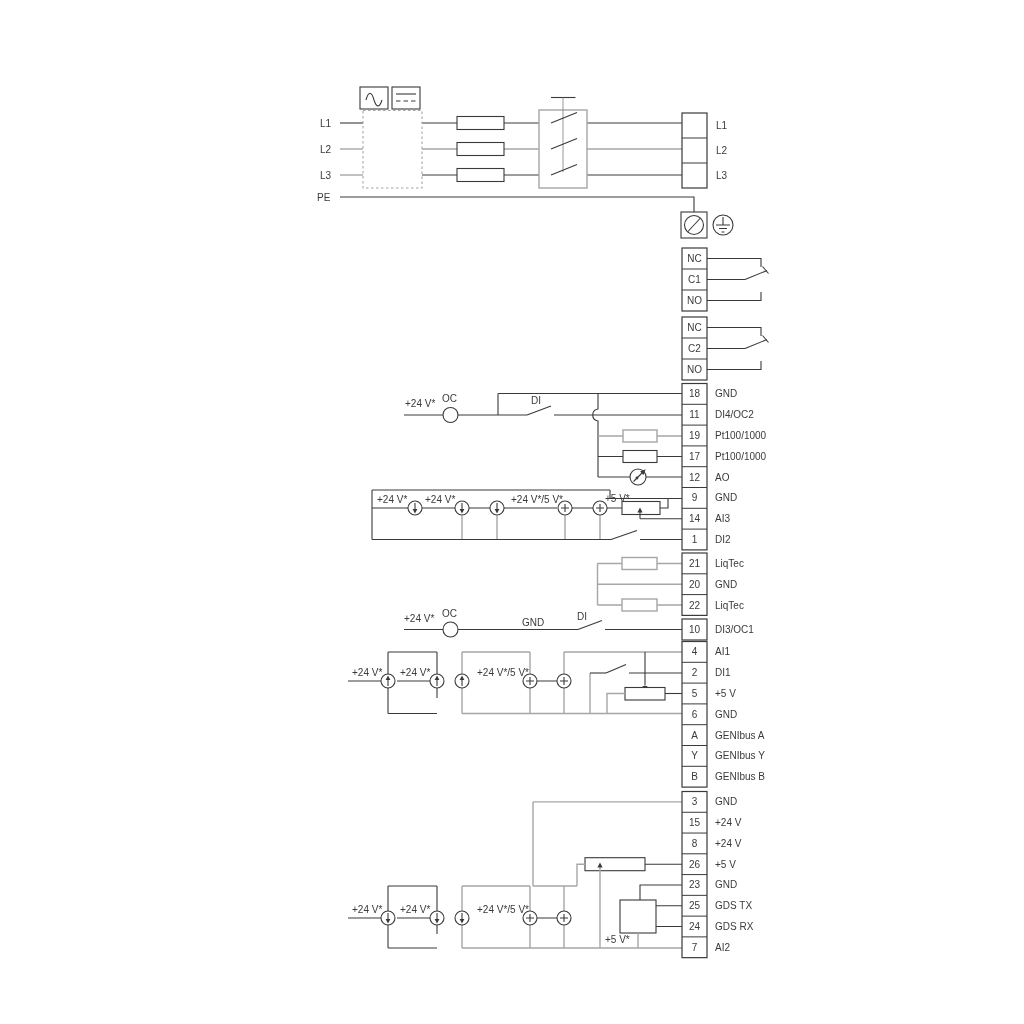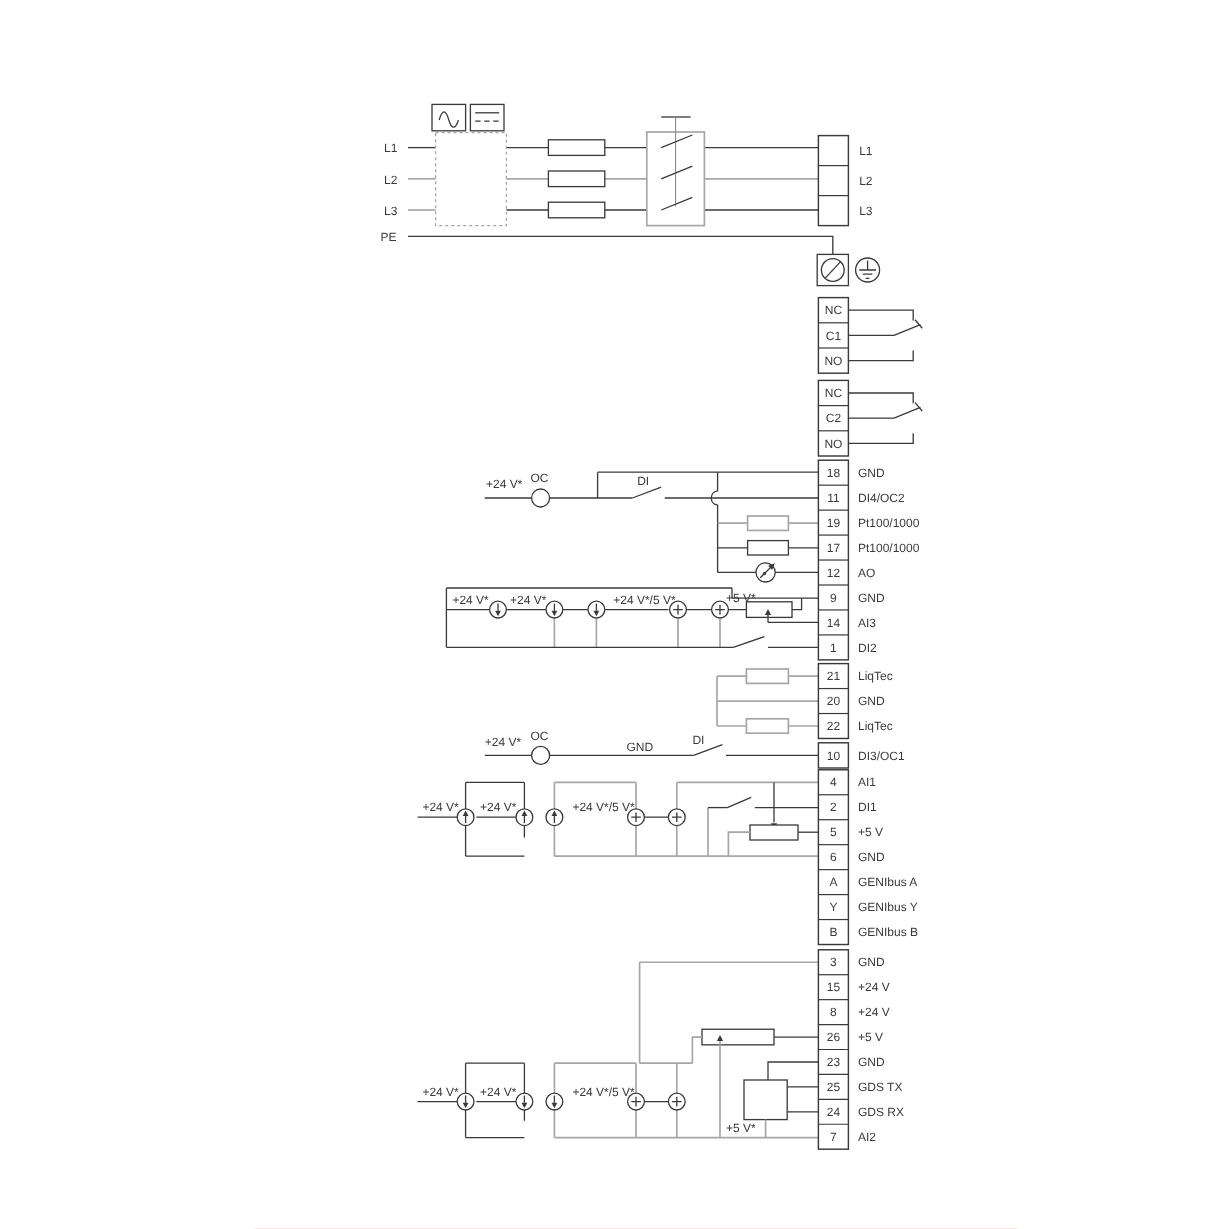--- a/index.html
+++ b/index.html
@@ -1,16 +1,16 @@
 <!DOCTYPE html>
 <html><head>
 <meta charset="utf-8">
 <style>
   html,body{margin:0;padding:0;background:#ffffff;}
-  #stage{position:relative;width:1024px;height:1024px;background:#fca5a5;overflow:hidden;}
+  #stage{position:relative;width:1024px;height:1024px;background:#fde047;overflow:hidden;}
   svg text{font-family:"Liberation Sans","DejaVu Sans",sans-serif;font-size:10px;fill:#3a3a3a;}
   .k{stroke:#3a3a3a;stroke-width:1.1;fill:none;}
   .g{stroke:#a6a6a6;stroke-width:1.4;fill:none;}
   .t{stroke:#8a8a8a;stroke-width:0.9;fill:none;}
   .comp{fill:#fff;stroke:#3a3a3a;stroke-width:1.1;}
   .compg{fill:#fff;stroke:#a6a6a6;stroke-width:1.4;}
   .dash{fill:none;stroke:#a6a6a6;stroke-width:1.1;stroke-dasharray:2.5,2.5;}
   .cellbox{fill:#fff;stroke:#3a3a3a;stroke-width:1.2;}
   .sep{stroke:#3a3a3a;stroke-width:1;}
   .fillk{fill:#3a3a3a;stroke:none;}

